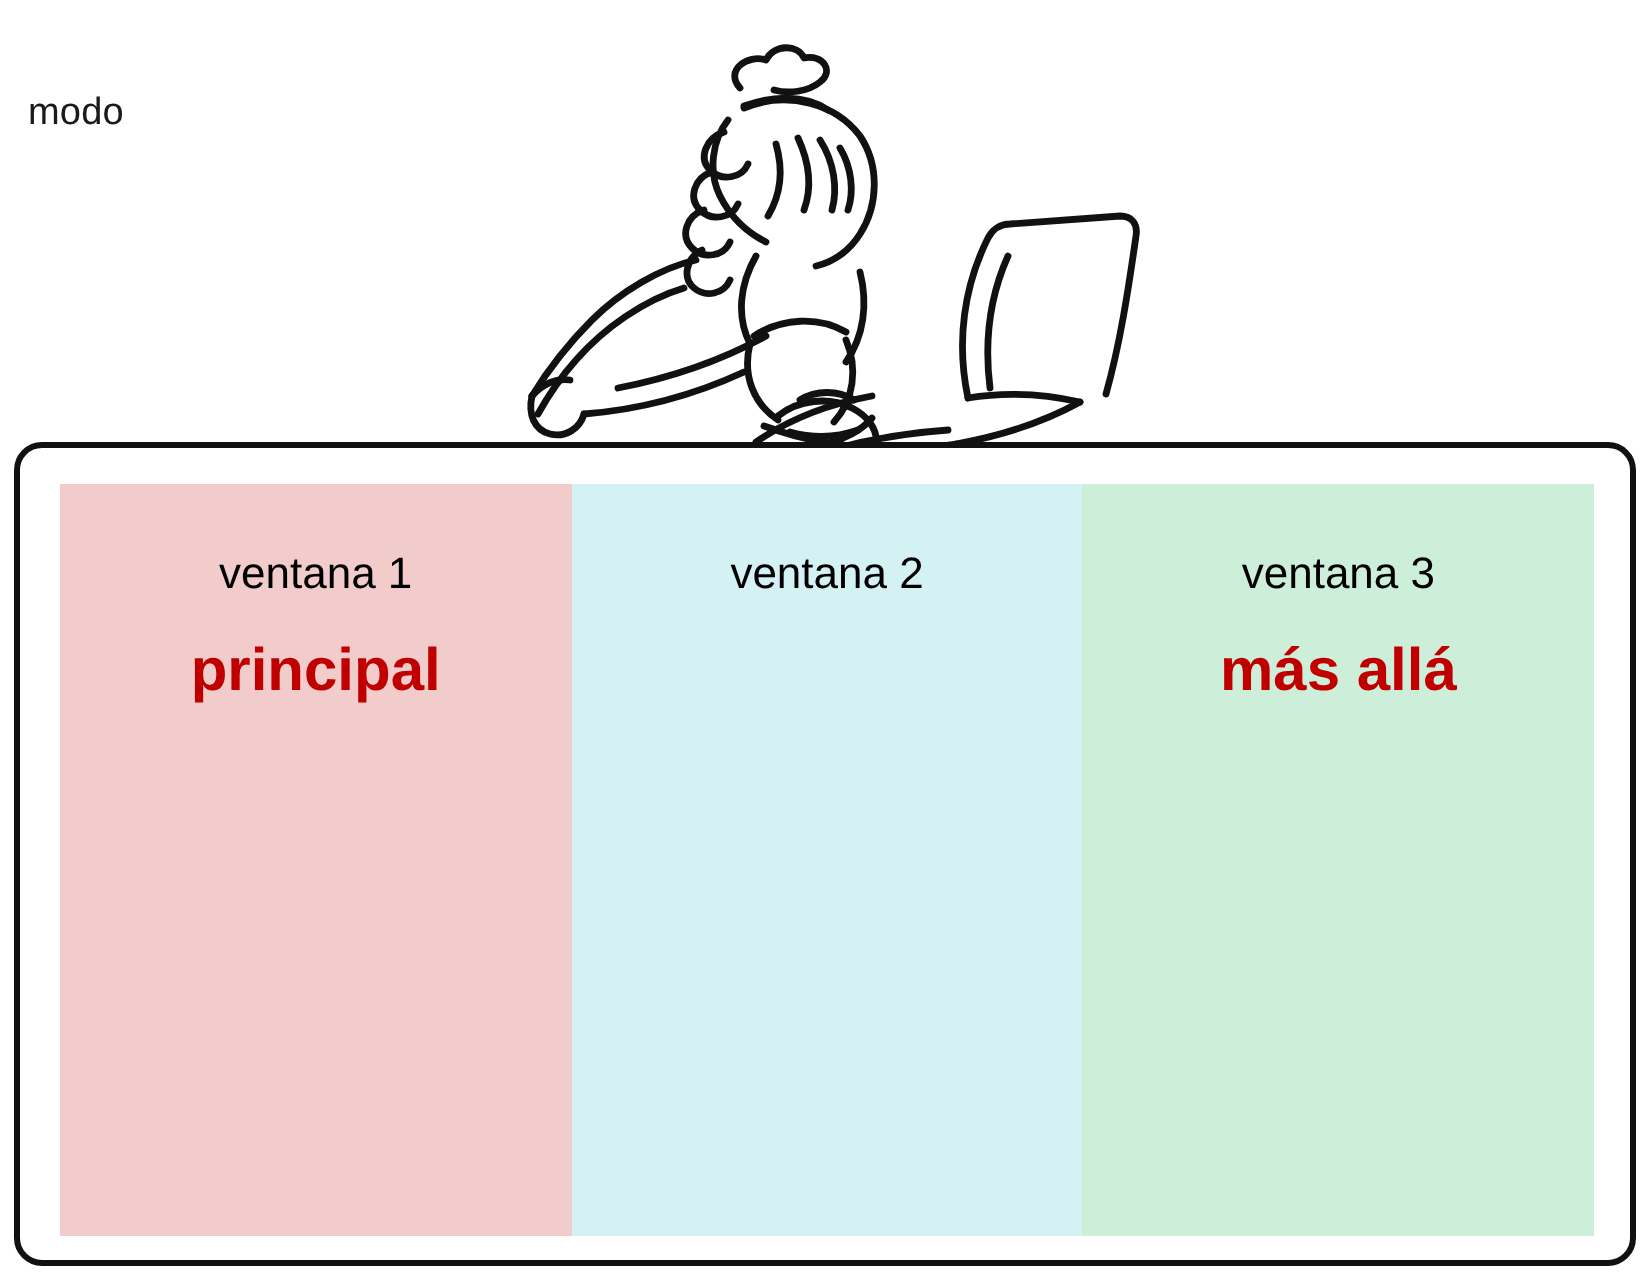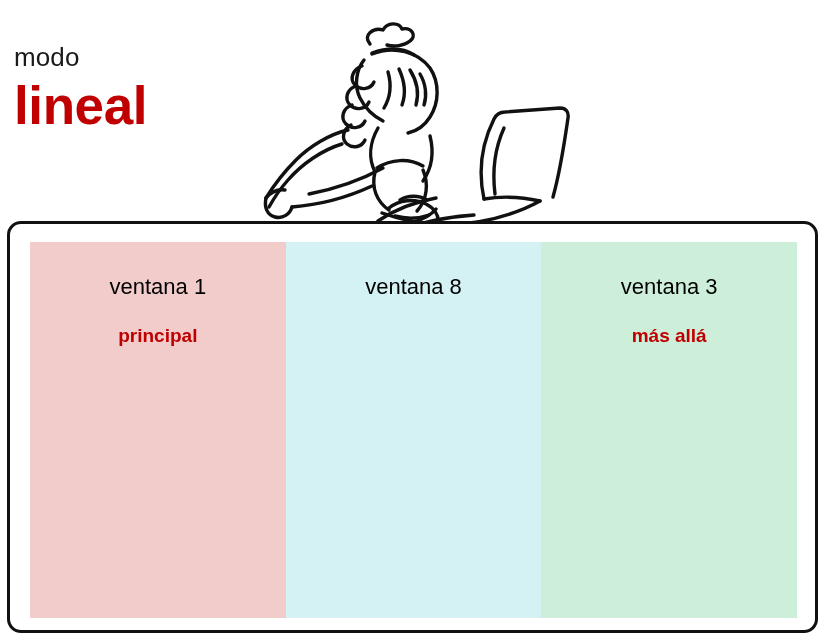--- a/index.html
+++ b/index.html
@@ -20,21 +20,21 @@
   }
 
   
   #title-block {
     position: absolute;
     left: 14px;
     top: 42px;
     width: 260px;
   }
   #mode-eyebrow {
-    font-size: 26px;
+    font-size: 19px;
     line-height: 30px;
     color: #1a1a1a;
     font-weight: 400;
     letter-spacing: 0.1px;
   }
   #mode-name {
     font-size: 53px;
     line-height: 60px;
     color: #c00000;
     font-weight: bold;
@@ -106,21 +106,21 @@
   .col-green  { background: #cdeed9; }
 
   .col-label {
     font-size: 22px;
     line-height: 26px;
     color: #000000;
     font-weight: 400;
   }
   .col-title {
     margin-top: 22px;
-    font-size: 19px;
+    font-size: 30px;
     line-height: 28px;
     color: #c00000;
     font-weight: bold;
   }
 
   
   #footnote {
     position: absolute;
     left: 0;
     right: 0;
@@ -135,21 +135,20 @@
   }
   .footnote-line.second { padding-left: 26px; }
 </style>
 </head>
 <body>
 
 <div id="slide">
 
   <div id="title-block">
     <div id="mode-eyebrow">modo</div>
-    <div id="mode-name">lineal</div>
   </div>
 
   <div id="illustration">
     <svg width="320" height="215" viewBox="0 0 320 215" fill="none" stroke="#111111" stroke-width="3.4" stroke-linecap="round" stroke-linejoin="round">
 
       <path d="M118 36 c-8 -9 4 -17 13 -14 c4 -8 16 -8 19 -1 c10 -2 15 7 8 12 c-6 5 -16 6 -23 4"></path>
       <path d="M120 45 c14 -5 30 -6 42 2"></path>
 
       <path d="M112 52 c-8 10 -10 26 -4 38 c5 10 13 18 23 23"></path>
       <path d="M120 46 c22 -9 46 -2 58 14 c10 15 9 35 0 49 c-5 8 -13 14 -22 16"></path>
@@ -198,21 +197,21 @@
 
   <div id="windows-frame">
     <div id="columns">
 
       <div class="window-col col-pink" style="background: rgb(242, 203, 203);">
         <div class="col-label">ventana 1</div>
         <div class="col-title">principal</div>
       </div>
 
       <div class="window-col col-blue" style="background: rgb(212, 241, 244);">
-        <div class="col-label">ventana 8</div>
+        <div class="col-label">ventana 2</div>
       </div>
 
       <div class="window-col col-green" style="background: rgb(205, 238, 217);">
         <div class="col-label">ventana 3</div>
         <div class="col-title">más allá</div>
       </div>
 
     </div>
 
   </div>

